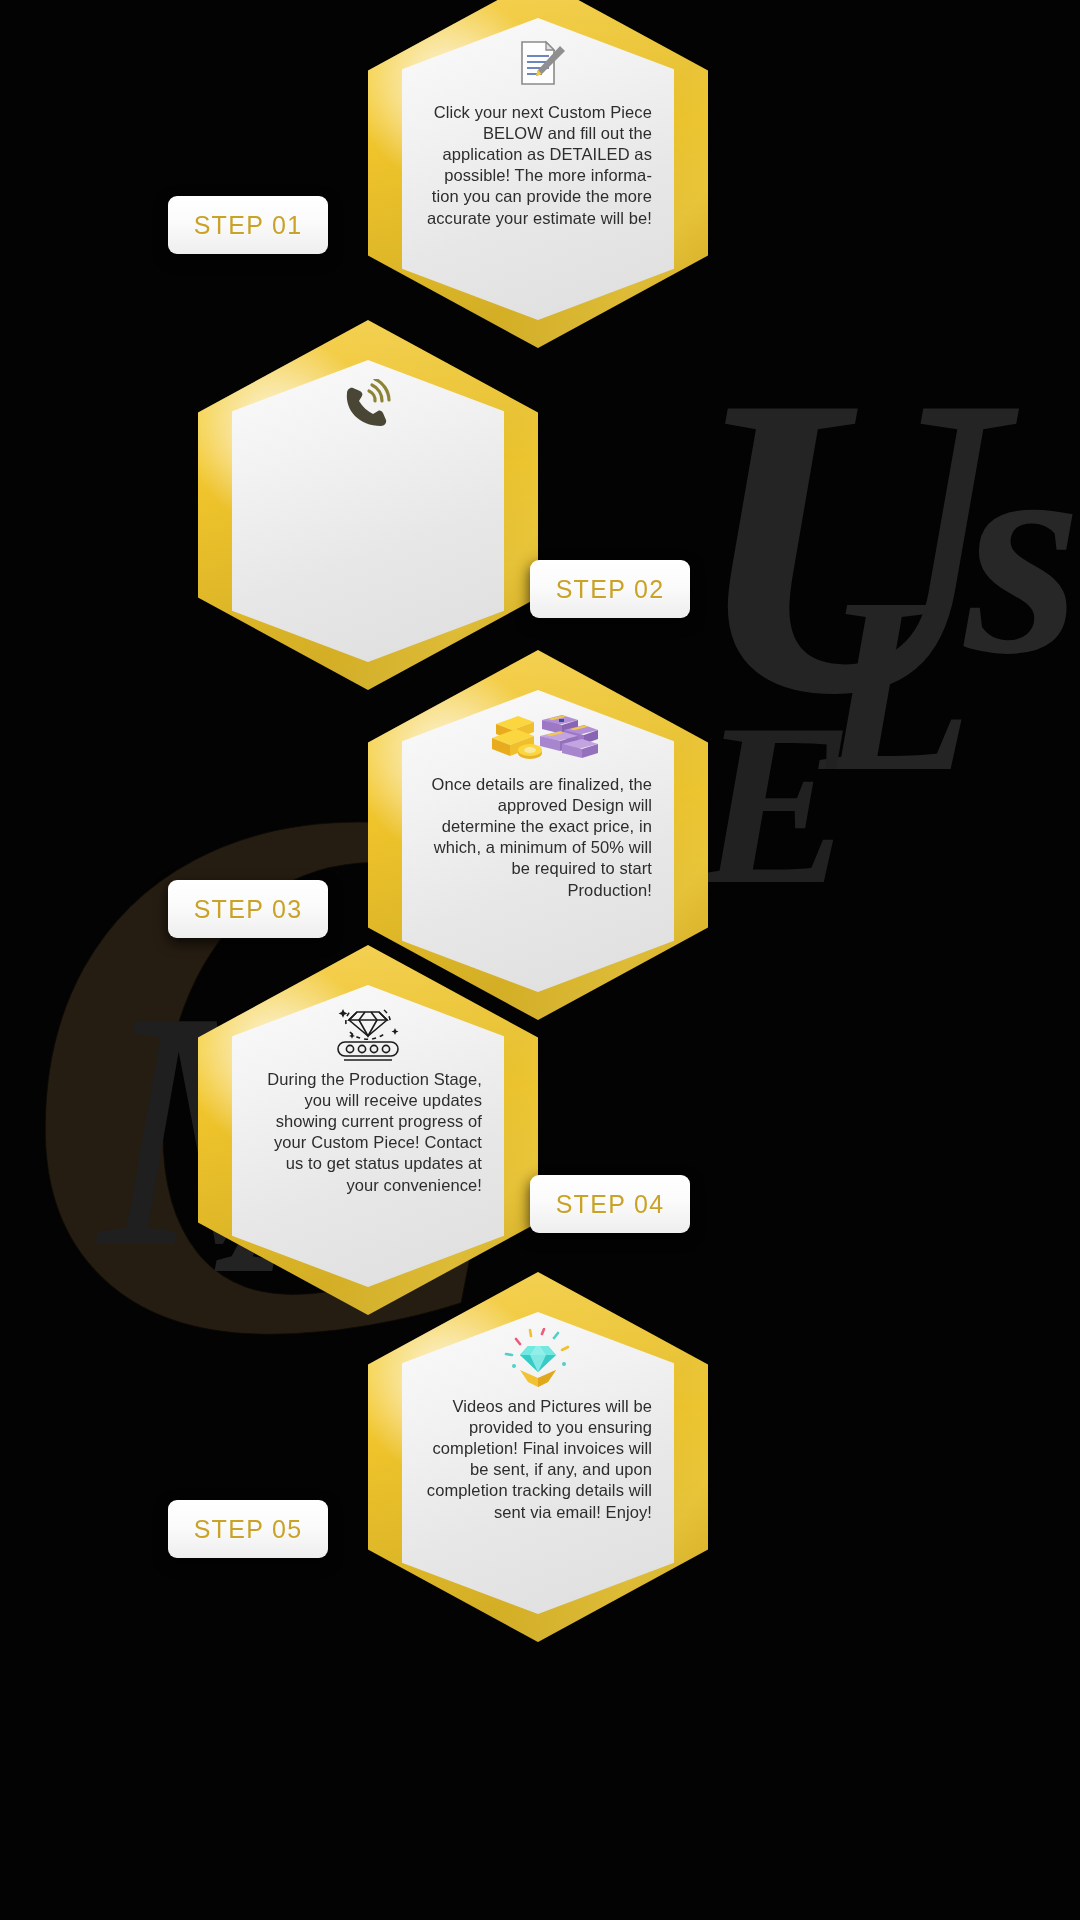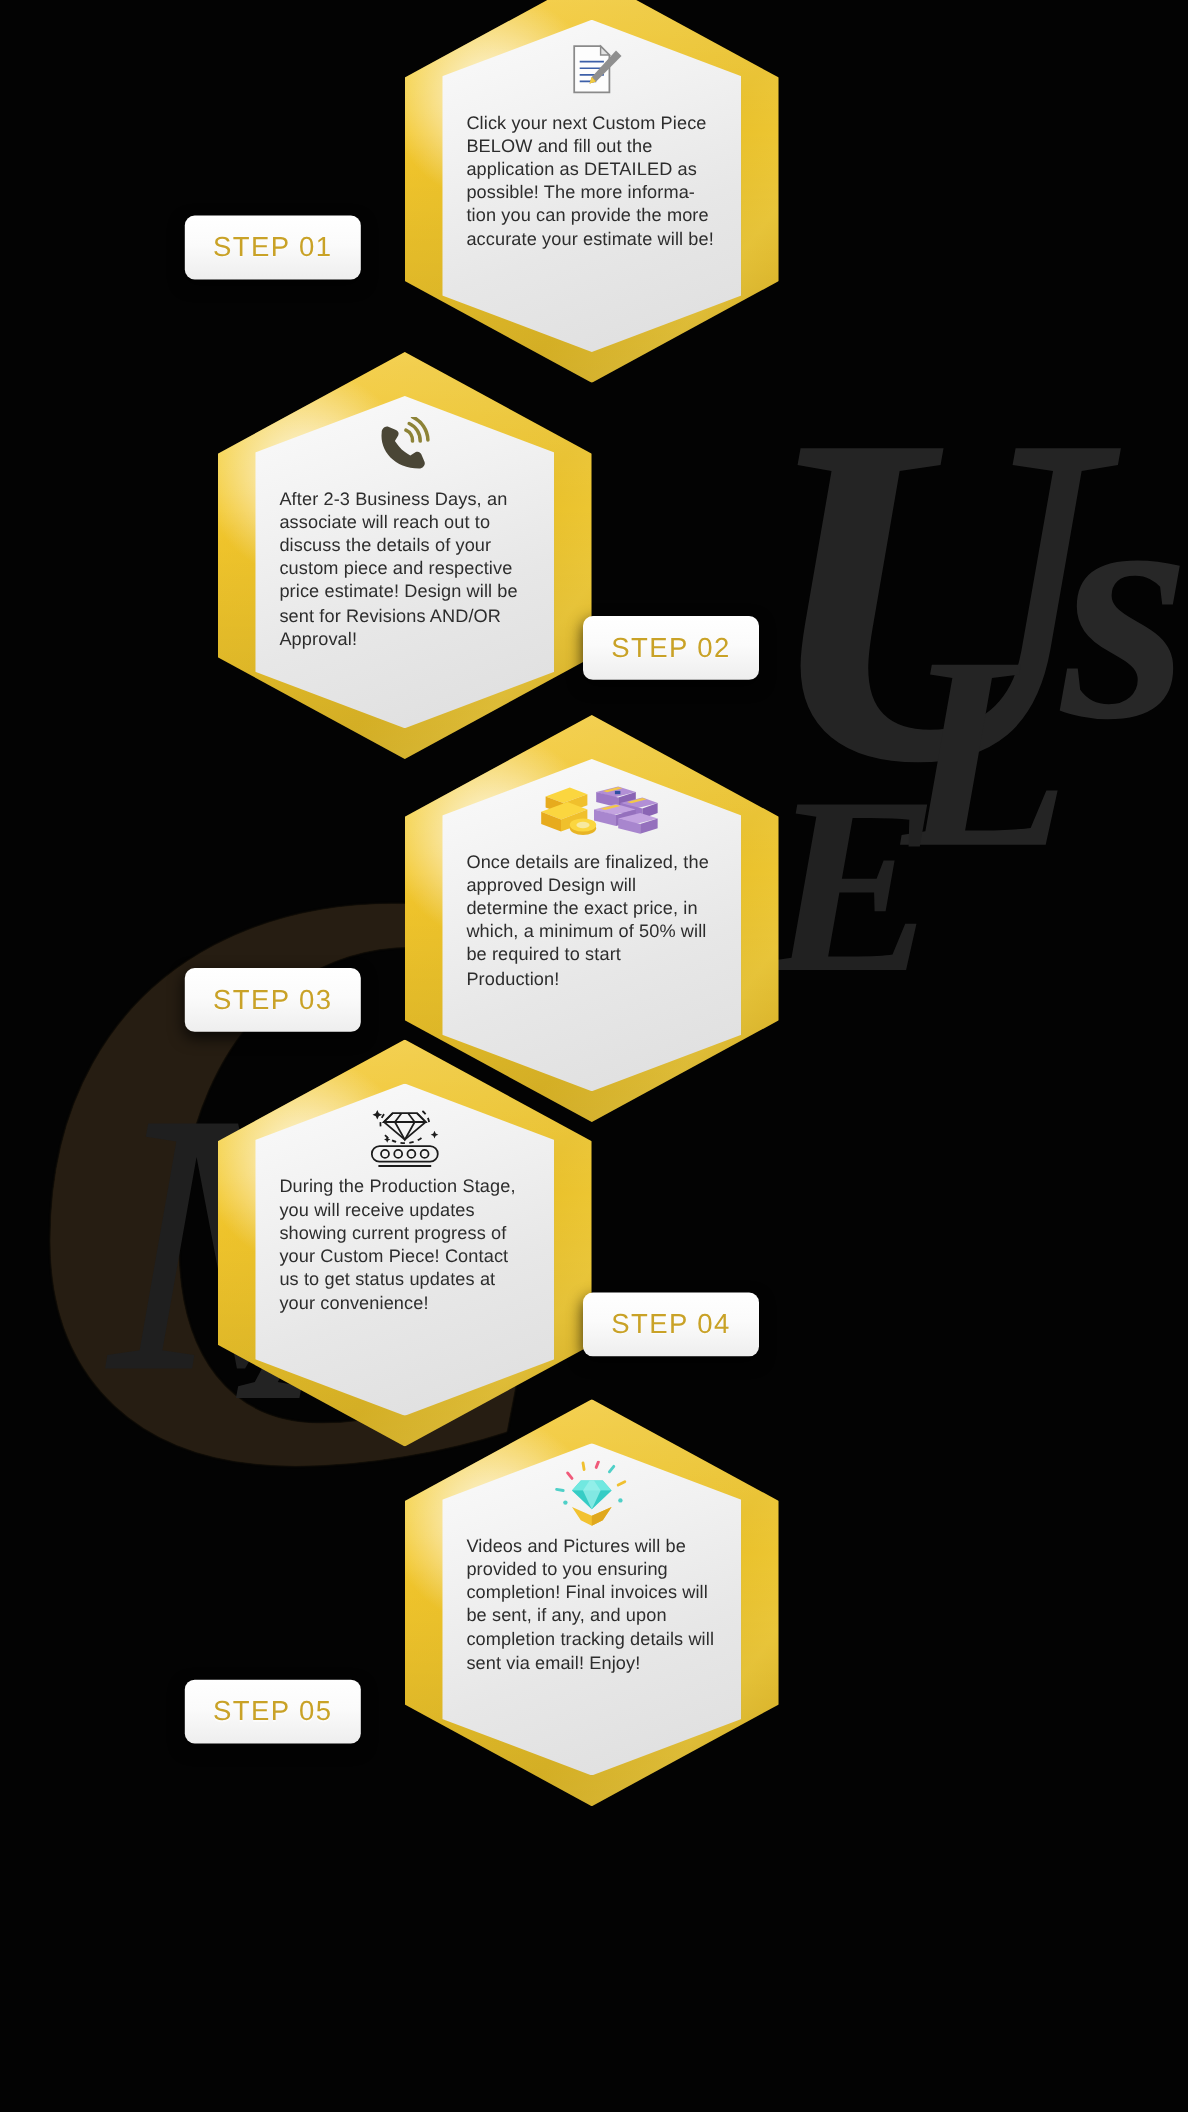--- a/index.html
+++ b/index.html
@@ -108,21 +108,21 @@
     align-items:center;
     justify-content:center;
     margin-top:2px;
   }
 
   .body-text {
     margin-top:6px;
     font-size:16.5px;
     line-height:1.28;
     color:#2d2d2d;
-    text-align:left;
+    text-align:right;
     font-family:"Liberation Sans", sans-serif;
     letter-spacing:.1px;
     max-width:228px;
   }
 
   
   .tab {
     position:absolute;
     width:160px;
     height:58px;
@@ -148,21 +148,21 @@
   #step2 { left:198px; top:320px; }
   #tab2  { left:530px; top:560px; }
 
   #step3 { left:368px; top:650px; }
   #tab3  { left:168px; top:880px; }
 
   #step4 { left:198px; top:945px;text-decoration:underline; }
   #tab4  { left:530px; top:1175px; }
 
   #step5 { left:368px; top:1272px;padding-left:41px; }
-  #tab5  { left:168px; top:1500px;margin-top:27px; }
+  #tab5  { left:168px; top:1500px; }
 </style>
 </head>
 <body>
 
 <div id="stage">
 
   <div class="wm wm-c">C</div>
   <div class="wm wm-u">U</div>
   <div class="wm wm-s">s</div>
   <div class="wm wm-l">L</div>
@@ -201,21 +201,20 @@
       <div class="icon-box">
         <svg width="62" height="56" viewBox="0 0 62 56">
           <path d="M10 14 c0-3 3-6 6-5 l7 3 c2 1 3 3 2 5 l-3 5 c4 6 8 10 14 13 l5-3 c2-1 4 0 5 2 l3 7 c1 3-2 6-5 6 C22 47 8 31 10 14 Z" fill="#4a4636"></path>
           <g fill="none" stroke="#8d8337" stroke-width="3.2" stroke-linecap="round">
             <path d="M38 22 a10 10 0 0 0-6-10"></path>
             <path d="M45 22 a17 17 0 0 0-10-16"></path>
             <path d="M52 21 a24 24 0 0 0-14-21"></path>
           </g>
         </svg>
       </div>
-      <div class="body-text">After 2-3 Business Days, an associate will reach out to discuss the details of your custom piece and respective price estimate! Design will be sent for Revisions AND/OR Approval!</div>
     </div>
   </div>
   <div class="tab" id="tab2">
     <span>STEP 02</span>
   </div>
 
   <div class="step" id="step3">
     <div class="hex-outer"></div>
     <div class="hex-inner">
       <div class="icon-box">

